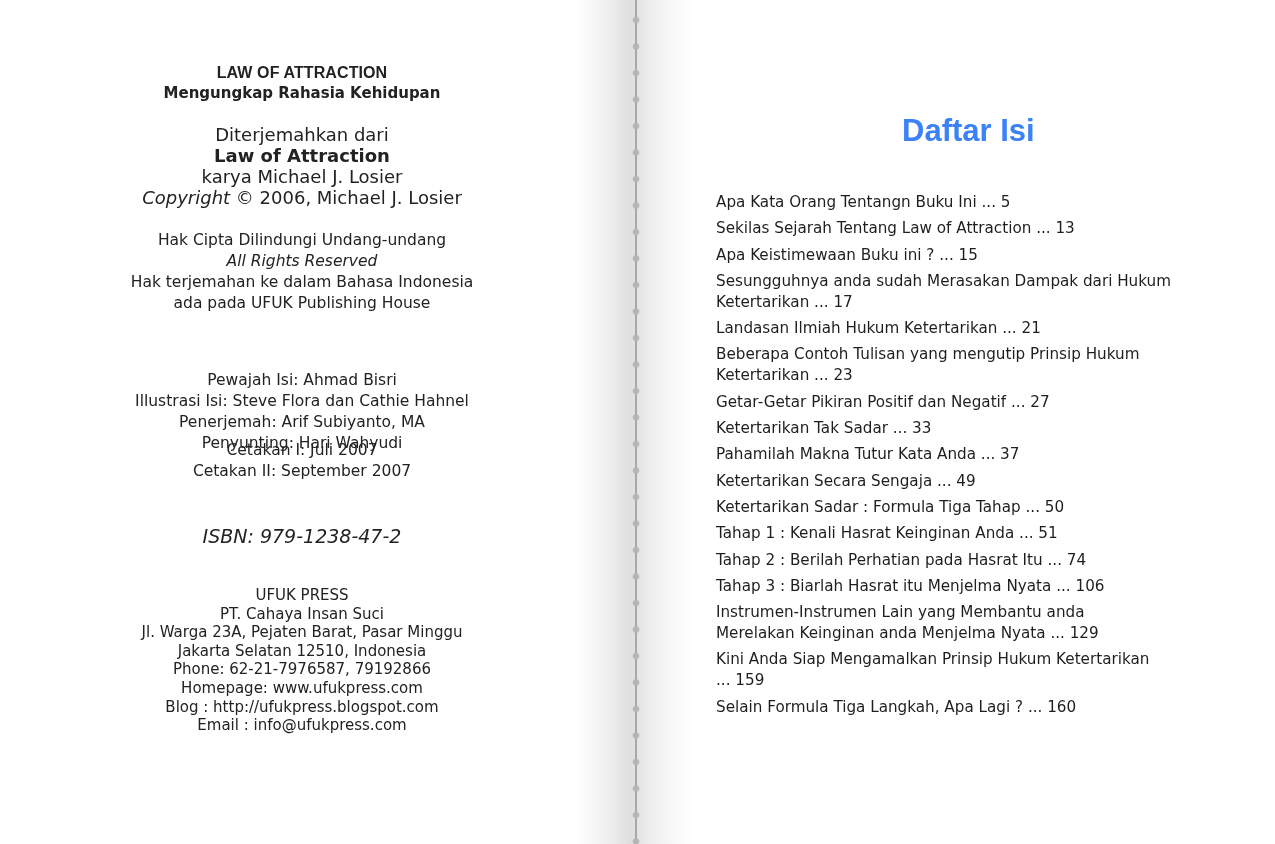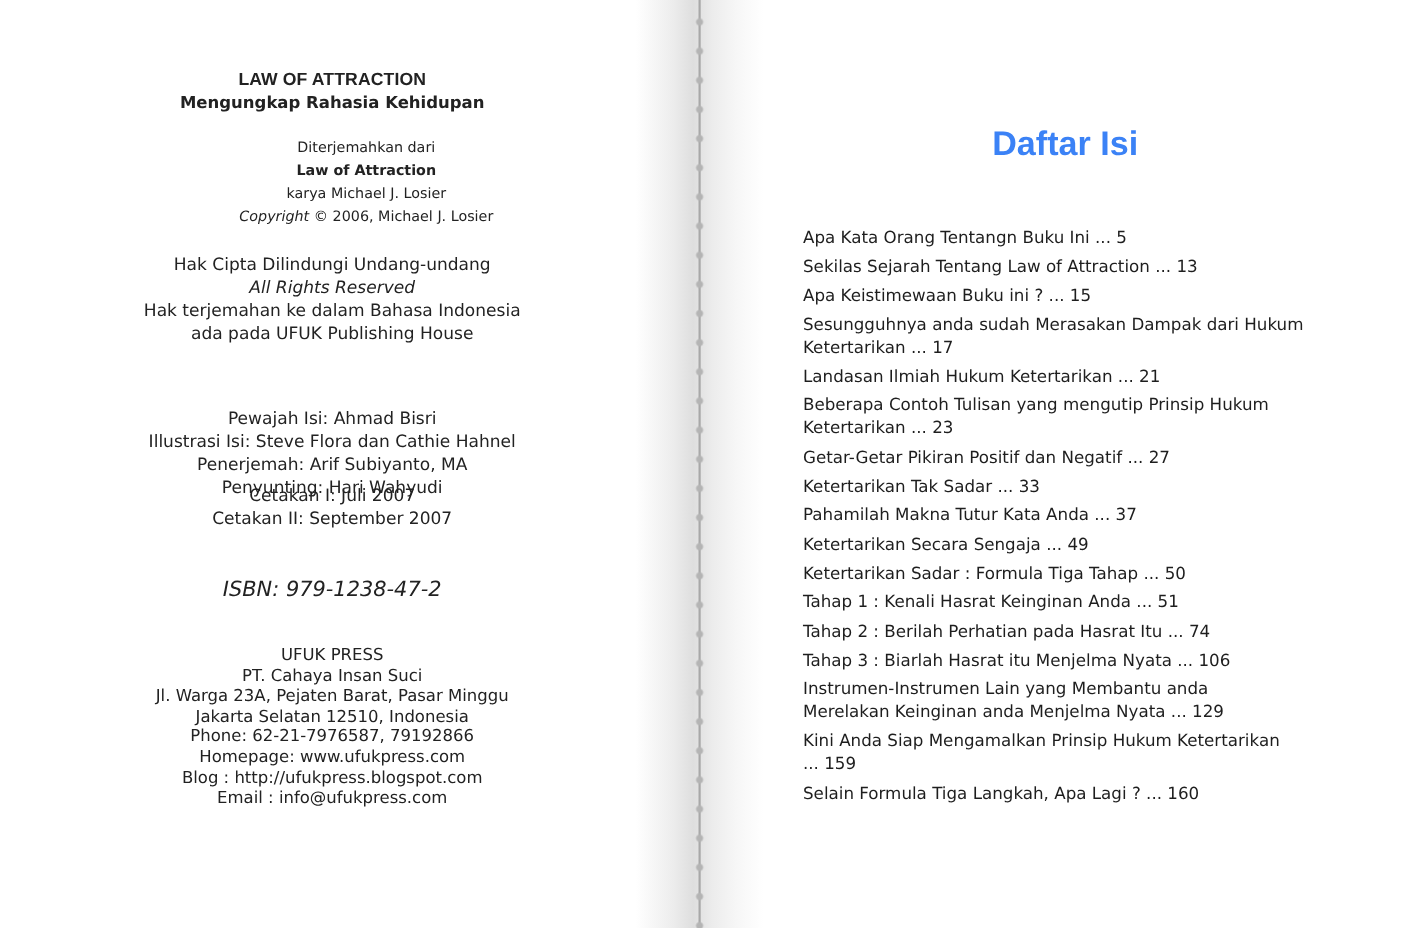--- a/index.html
+++ b/index.html
@@ -38,21 +38,21 @@
       left: 0;
       width: 604px;
       text-align: center;
     }
     .blk { display: block; white-space: nowrap; }
 
     .title-block { top: 62px; font-size: 15px; line-height: 21px; font-weight: bold; }
     .title-block .t1 { font-family: "Liberation Sans", sans-serif; font-size: 16px; letter-spacing: 0.1px; }
     .title-block .t2 { font-size: 15px; }
 
-    .trans-block { top: 124px; font-size: 13px; line-height: 21px; margin-left: 31px; }
+    .trans-block { top: 124px; font-size: 18px; line-height: 21px; }
     .trans-block .bold { font-weight: bold; }
     .trans-block .ital { font-style: italic; }
 
     .rights-block { top: 230px; font-size: 15.5px; line-height: 21px; }
     .rights-block .ital { font-style: italic; }
 
     .credits-block { top: 335px; font-size: 15.5px; line-height: 21px; margin-top: 35px; }
 
     .print-block { top: 440px; font-size: 15.5px; line-height: 21px; }
 
@@ -103,21 +103,21 @@
       font-weight: bold;
       font-size: 31px;
       color: #3b82f6;
       white-space: nowrap;
     }
     .toc-list {
       position: absolute;
       left: 44px;
       top: 192px;
       width: 540px;
-      margin: 14px;
+      margin: 0;
       padding: 0;
       list-style: none;
       font-size: 15.2px;
       line-height: 21px;
       color: #1e1e1e;
     }
     .toc-item {
       margin: 0 0 5.3px 0;
       padding: 0;
       cursor: pointer;

